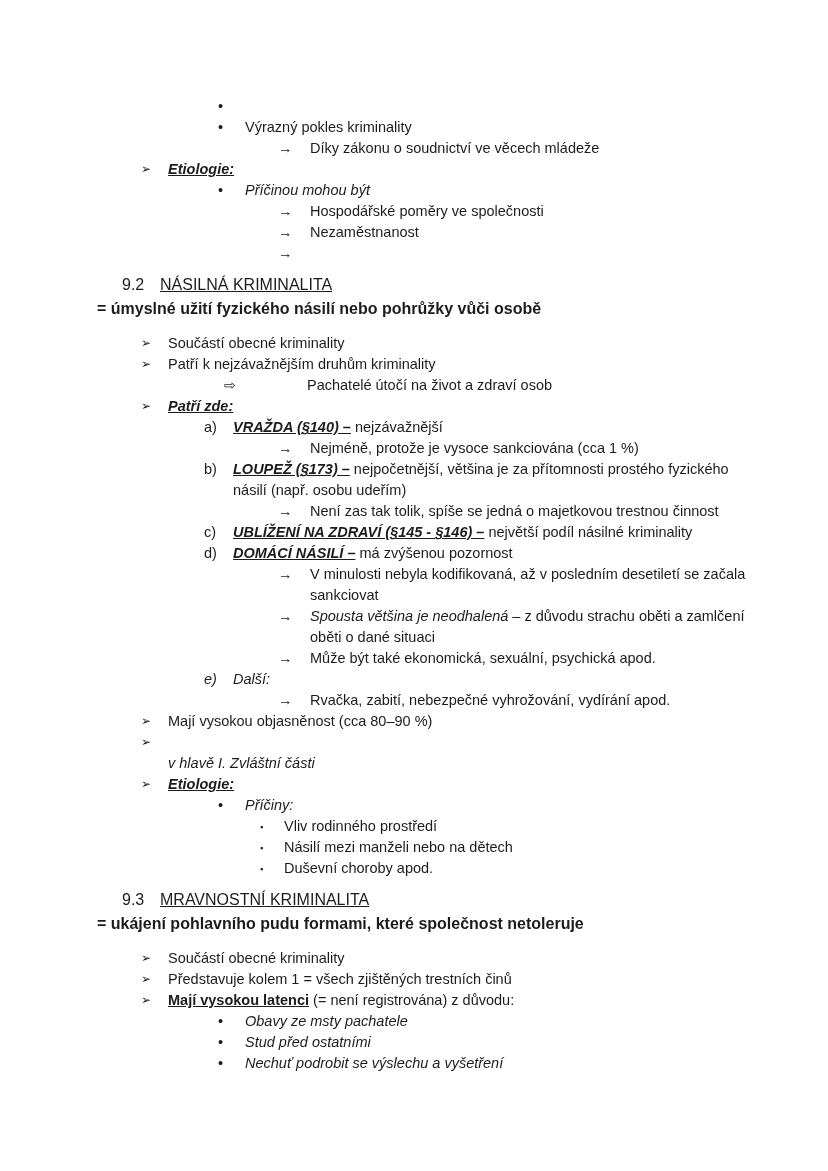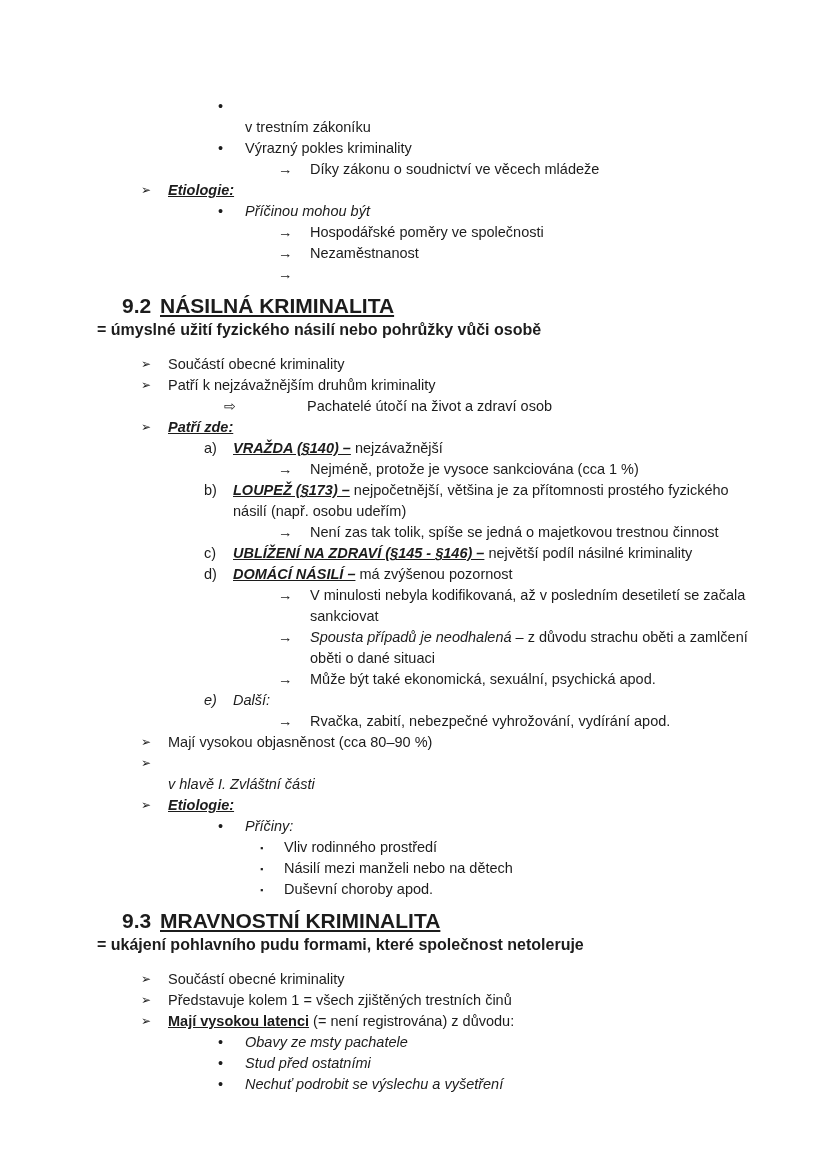--- a/index.html
+++ b/index.html
@@ -34,42 +34,40 @@
   .lvl-arrow>.marker{left:278px;}
   .lvl-big_arrow{padding-left:307px;}
   .lvl-big_arrow>.marker{left:224px;font-size:14px;}
   .lvl-square{padding-left:284px;}
   .lvl-square>.marker{left:260px;font-size:9px;top:1px;}
   .bo{font-weight:bold;}
   .it{font-style:italic;}
   .un{text-decoration:underline;font-weight:bold;}
   .heading{
     margin:9px 0 1px 122px;
-    font-size:21px;
+    font-size:16px;
     line-height:24px;
     white-space:nowrap;
-    font-weight:bold;
   }
   .heading .hnum{display:inline-block;width:38px;}
   .heading .htitle{text-decoration:underline;}
   .def{
     margin:0 0 13px 97px;
     font-size:16px;
     font-weight:bold;
     line-height:22px;
     white-space:nowrap;
   }
 </style>
 </head>
 <body>
 
 <div id="content">
   <div>
       <div class="line lvl-bullet"><span class="marker">•</span></div>
-      <div class="line lvl-bullet"><span>v trestním zákoníku</span></div>
       <div class="line lvl-bullet"><span class="marker">•</span><span>Výrazný pokles kriminality</span></div>
       <div class="line lvl-arrow"><span class="marker">→</span><span>Díky zákonu o soudnictví ve věcech mládeže</span></div>
       <div class="line lvl-chevron"><span class="marker">➢</span><span class="it un">Etiologie:</span></div>
       <div class="line lvl-bullet"><span class="marker">•</span><span class="it">Příčinou mohou být</span></div>
       <div class="line lvl-arrow"><span class="marker">→</span><span>Hospodářské poměry ve společnosti</span></div>
       <div class="line lvl-arrow"><span class="marker">→</span><span>Nezaměstnanost</span></div>
       <div class="line lvl-arrow"><span class="marker">→</span></div>
       <div class="heading"><span class="hnum">9.2</span><span class="htitle">NÁSILNÁ KRIMINALITA</span></div>
       <div class="def">= úmyslné užití fyzického násilí nebo pohrůžky vůči osobě</div>
       <div class="line lvl-chevron"><span class="marker">➢</span><span>Součástí obecné kriminality</span></div>
@@ -78,21 +76,21 @@
       <div class="line lvl-chevron"><span class="marker">➢</span><span class="it un">Patří zde:</span></div>
       <div class="line lvl-letter"><span class="marker">a)</span><span class="bo it un">VRAŽDA (§140) –</span><span> nejzávažnější</span></div>
       <div class="line lvl-arrow"><span class="marker">→</span><span>Nejméně, protože je vysoce sankciována (cca 1 %)</span></div>
       <div class="line lvl-letter"><span class="marker">b)</span><span class="bo it un">LOUPEŽ (§173) –</span><span> nejpočetnější, většina je za přítomnosti prostého fyzického</span></div>
       <div class="line lvl-letter"><span>násilí (např. osobu udeřím)</span></div>
       <div class="line lvl-arrow"><span class="marker">→</span><span>Není zas tak tolik, spíše se jedná o majetkovou trestnou činnost</span></div>
       <div class="line lvl-letter"><span class="marker">c)</span><span class="bo it un">UBLÍŽENÍ NA ZDRAVÍ (§145 - §146) –</span><span> největší podíl násilné kriminality</span></div>
       <div class="line lvl-letter"><span class="marker">d)</span><span class="bo it un">DOMÁCÍ NÁSILÍ –</span><span> má zvýšenou pozornost</span></div>
       <div class="line lvl-arrow"><span class="marker">→</span><span>V minulosti nebyla kodifikovaná, až v posledním desetiletí se začala</span></div>
       <div class="line lvl-arrow"><span>sankciovat</span></div>
-      <div class="line lvl-arrow"><span class="marker">→</span><span class="it">Spousta případů je neodhalená</span><span> – z důvodu strachu oběti a zamlčení</span></div>
+      <div class="line lvl-arrow"><span class="marker">→</span><span class="it">Spousta většina je neodhalená</span><span> – z důvodu strachu oběti a zamlčení</span></div>
       <div class="line lvl-arrow"><span>oběti o dané situaci</span></div>
       <div class="line lvl-arrow"><span class="marker">→</span><span>Může být také ekonomická, sexuální, psychická apod.</span></div>
       <div class="line lvl-letter"><span class="marker it">e)</span><span class="it">Další:</span></div>
       <div class="line lvl-arrow"><span class="marker">→</span><span>Rvačka, zabití, nebezpečné vyhrožování, vydírání apod.</span></div>
       <div class="line lvl-chevron"><span class="marker">➢</span><span>Mají vysokou objasněnost (cca 80–90 %)</span></div>
       <div class="line lvl-chevron"><span class="marker">➢</span></div>
       <div class="line lvl-chevron"><span class="it">v hlavě I. Zvláštní části</span></div>
       <div class="line lvl-chevron"><span class="marker">➢</span><span class="it un">Etiologie:</span></div>
       <div class="line lvl-bullet"><span class="marker">•</span><span class="it">Příčiny:</span></div>
       <div class="line lvl-square"><span class="marker">▪</span><span>Vliv rodinného prostředí</span></div>

